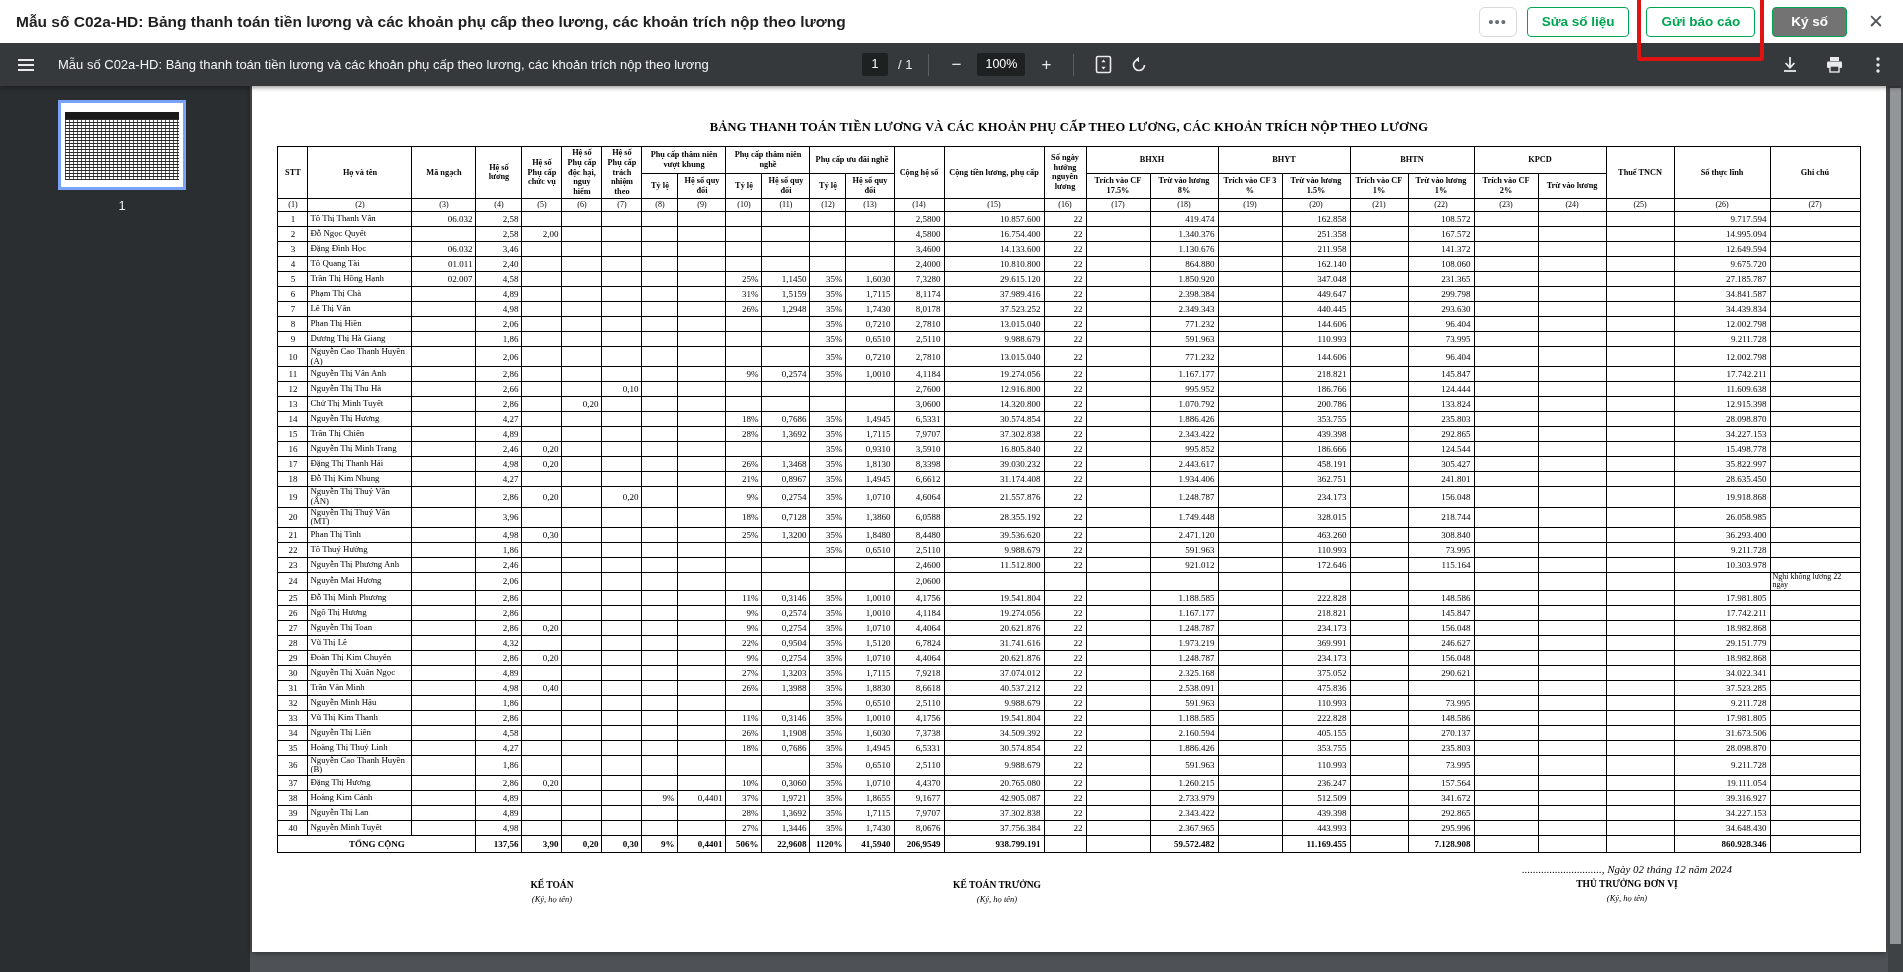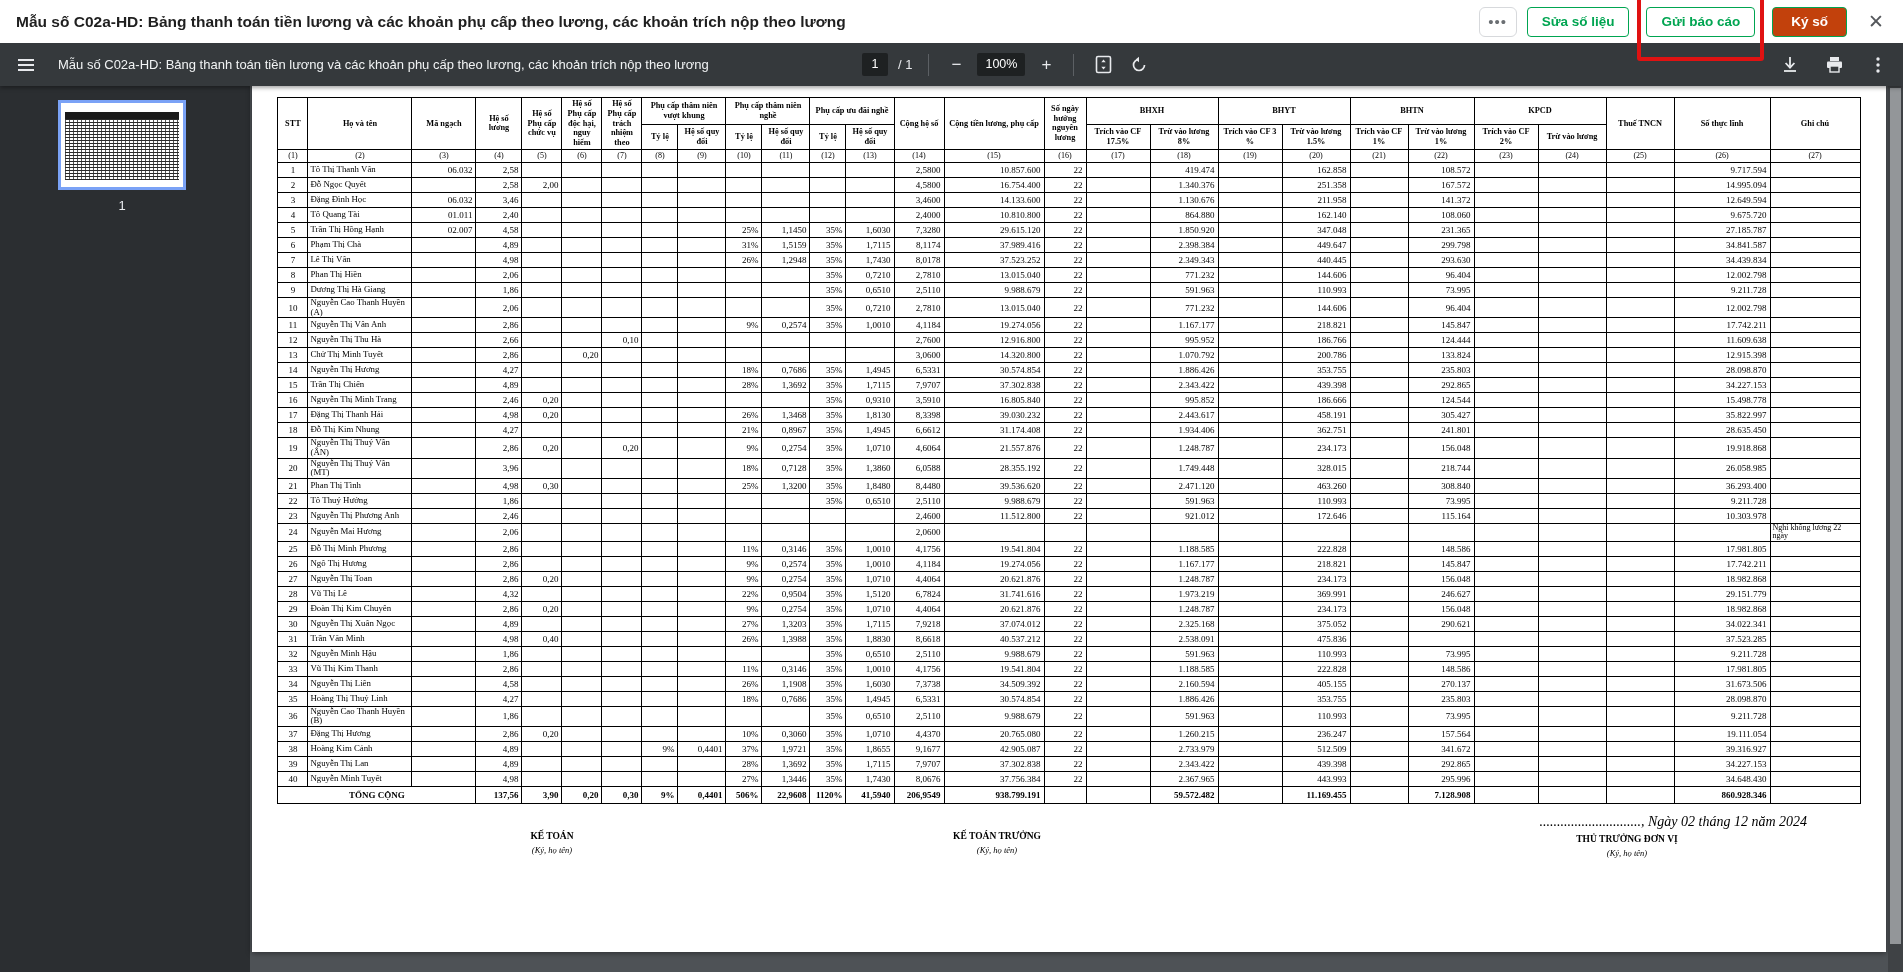--- a/index.html
+++ b/index.html
@@ -15,21 +15,21 @@
   .topbar-actions { margin-left:auto; display:flex; align-items:center; gap:10px; }
   .btn-more { width:38px; height:30px; border:1px solid #d7d9dc; border-radius:6px;
               background:#fff; color:#6b6f73; font-size:15px; line-height:28px; text-align:center;
               cursor:pointer; letter-spacing:1px; }
   .btn-outline { height:30px; padding:0 14px; border:1px solid #00a551; border-radius:4px;
                  background:#fff; color:#00a551; font-size:13.5px; font-weight:600;
                  line-height:28px; cursor:pointer; white-space:nowrap; }
   .red-box { border:4px solid #e01212; border-radius:3px; padding:20px 5px; margin:-4px -2px;
              display:inline-flex; align-items:center; }
   .btn-solid { height:30px; padding:0 18px; border:1px solid #00a551; border-radius:4px;
-               background:#c2410c; color:#ffffff; font-size:13.5px; font-weight:600;
+               background:#737373; color:#ffffff; font-size:13.5px; font-weight:600;
                line-height:28px; cursor:pointer; white-space:nowrap; }
   .btn-close { width:26px; height:26px; color:#54575b; font-size:19px; line-height:26px;
                text-align:center; cursor:pointer; margin-left:6px; }
 
   
   .pdfbar { position:absolute; left:0; top:43px; width:100%; height:43px; background:#35393c;
             display:flex; align-items:center; color:#e8eaed; z-index:4;
             box-shadow:0 2px 4px rgba(0,0,0,.35); }
   .hamburger { width:40px; height:43px; display:flex; flex-direction:column; justify-content:center;
                align-items:center; gap:3px; cursor:pointer; margin-left:6px; }
@@ -83,21 +83,21 @@
   .pay td { height:15px; font-size:9px; padding:0 3px; vertical-align:middle; }
   .pay td.ctr { text-align:center; }
   .pay td.num { text-align:right; }
   .pay td.name { text-align:left; font-size:8.8px; padding:0 2px; line-height:1.1; }
   .pay td.note { text-align:left; font-size:8px; line-height:1.05; padding:0 2px; }
   .pay tr.total td { font-weight:700; height:17px; font-size:9px; }
   .amount-words { font-size:9.3px; font-weight:700; margin:4px 0 0 26px; }
 
   .sig-area { position:relative; height:100px; margin-top:10px; }
   .sig-block { position:absolute; text-align:center; }
-  .sig-date { font-size:14px; font-style:italic; margin-bottom:4px; white-space:nowrap;text-align:right; }
+  .sig-date { font-size:11px; font-style:italic; margin-bottom:4px; white-space:nowrap; }
   .sig-title { font-size:9.5px; font-weight:700; }
   .sig-sub { font-size:8.5px; font-style:italic; margin-top:4px; }
   .sig-spacer { height:13px; margin-bottom:4px; }
 
   svg { display:block; }
 </style>
 </head>
 <body>
 
 <div id="app">
@@ -176,20 +176,21 @@
   <div class="sidebar">
     <div class="thumb">
       <div class="thumb-head"></div>
       <div class="thumb-grid"></div>
     </div>
     <div class="thumb-label">1</div>
   </div>
 
   <div class="viewer">
     <div class="page">
+      <div class="doc-title">BẢNG THANH TOÁN TIỀN LƯƠNG VÀ CÁC KHOẢN PHỤ CẤP THEO LƯƠNG, CÁC KHOẢN TRÍCH NỘP THEO LƯƠNG</div>
 
       <table class="pay">
         <colgroup id="cg">
             <col style="width: 30px;">
             <col style="width: 104px;">
             <col style="width: 64px;">
             <col style="width: 46px;">
             <col style="width: 40px;">
             <col style="width: 40px;">
             <col style="width: 40px;">

